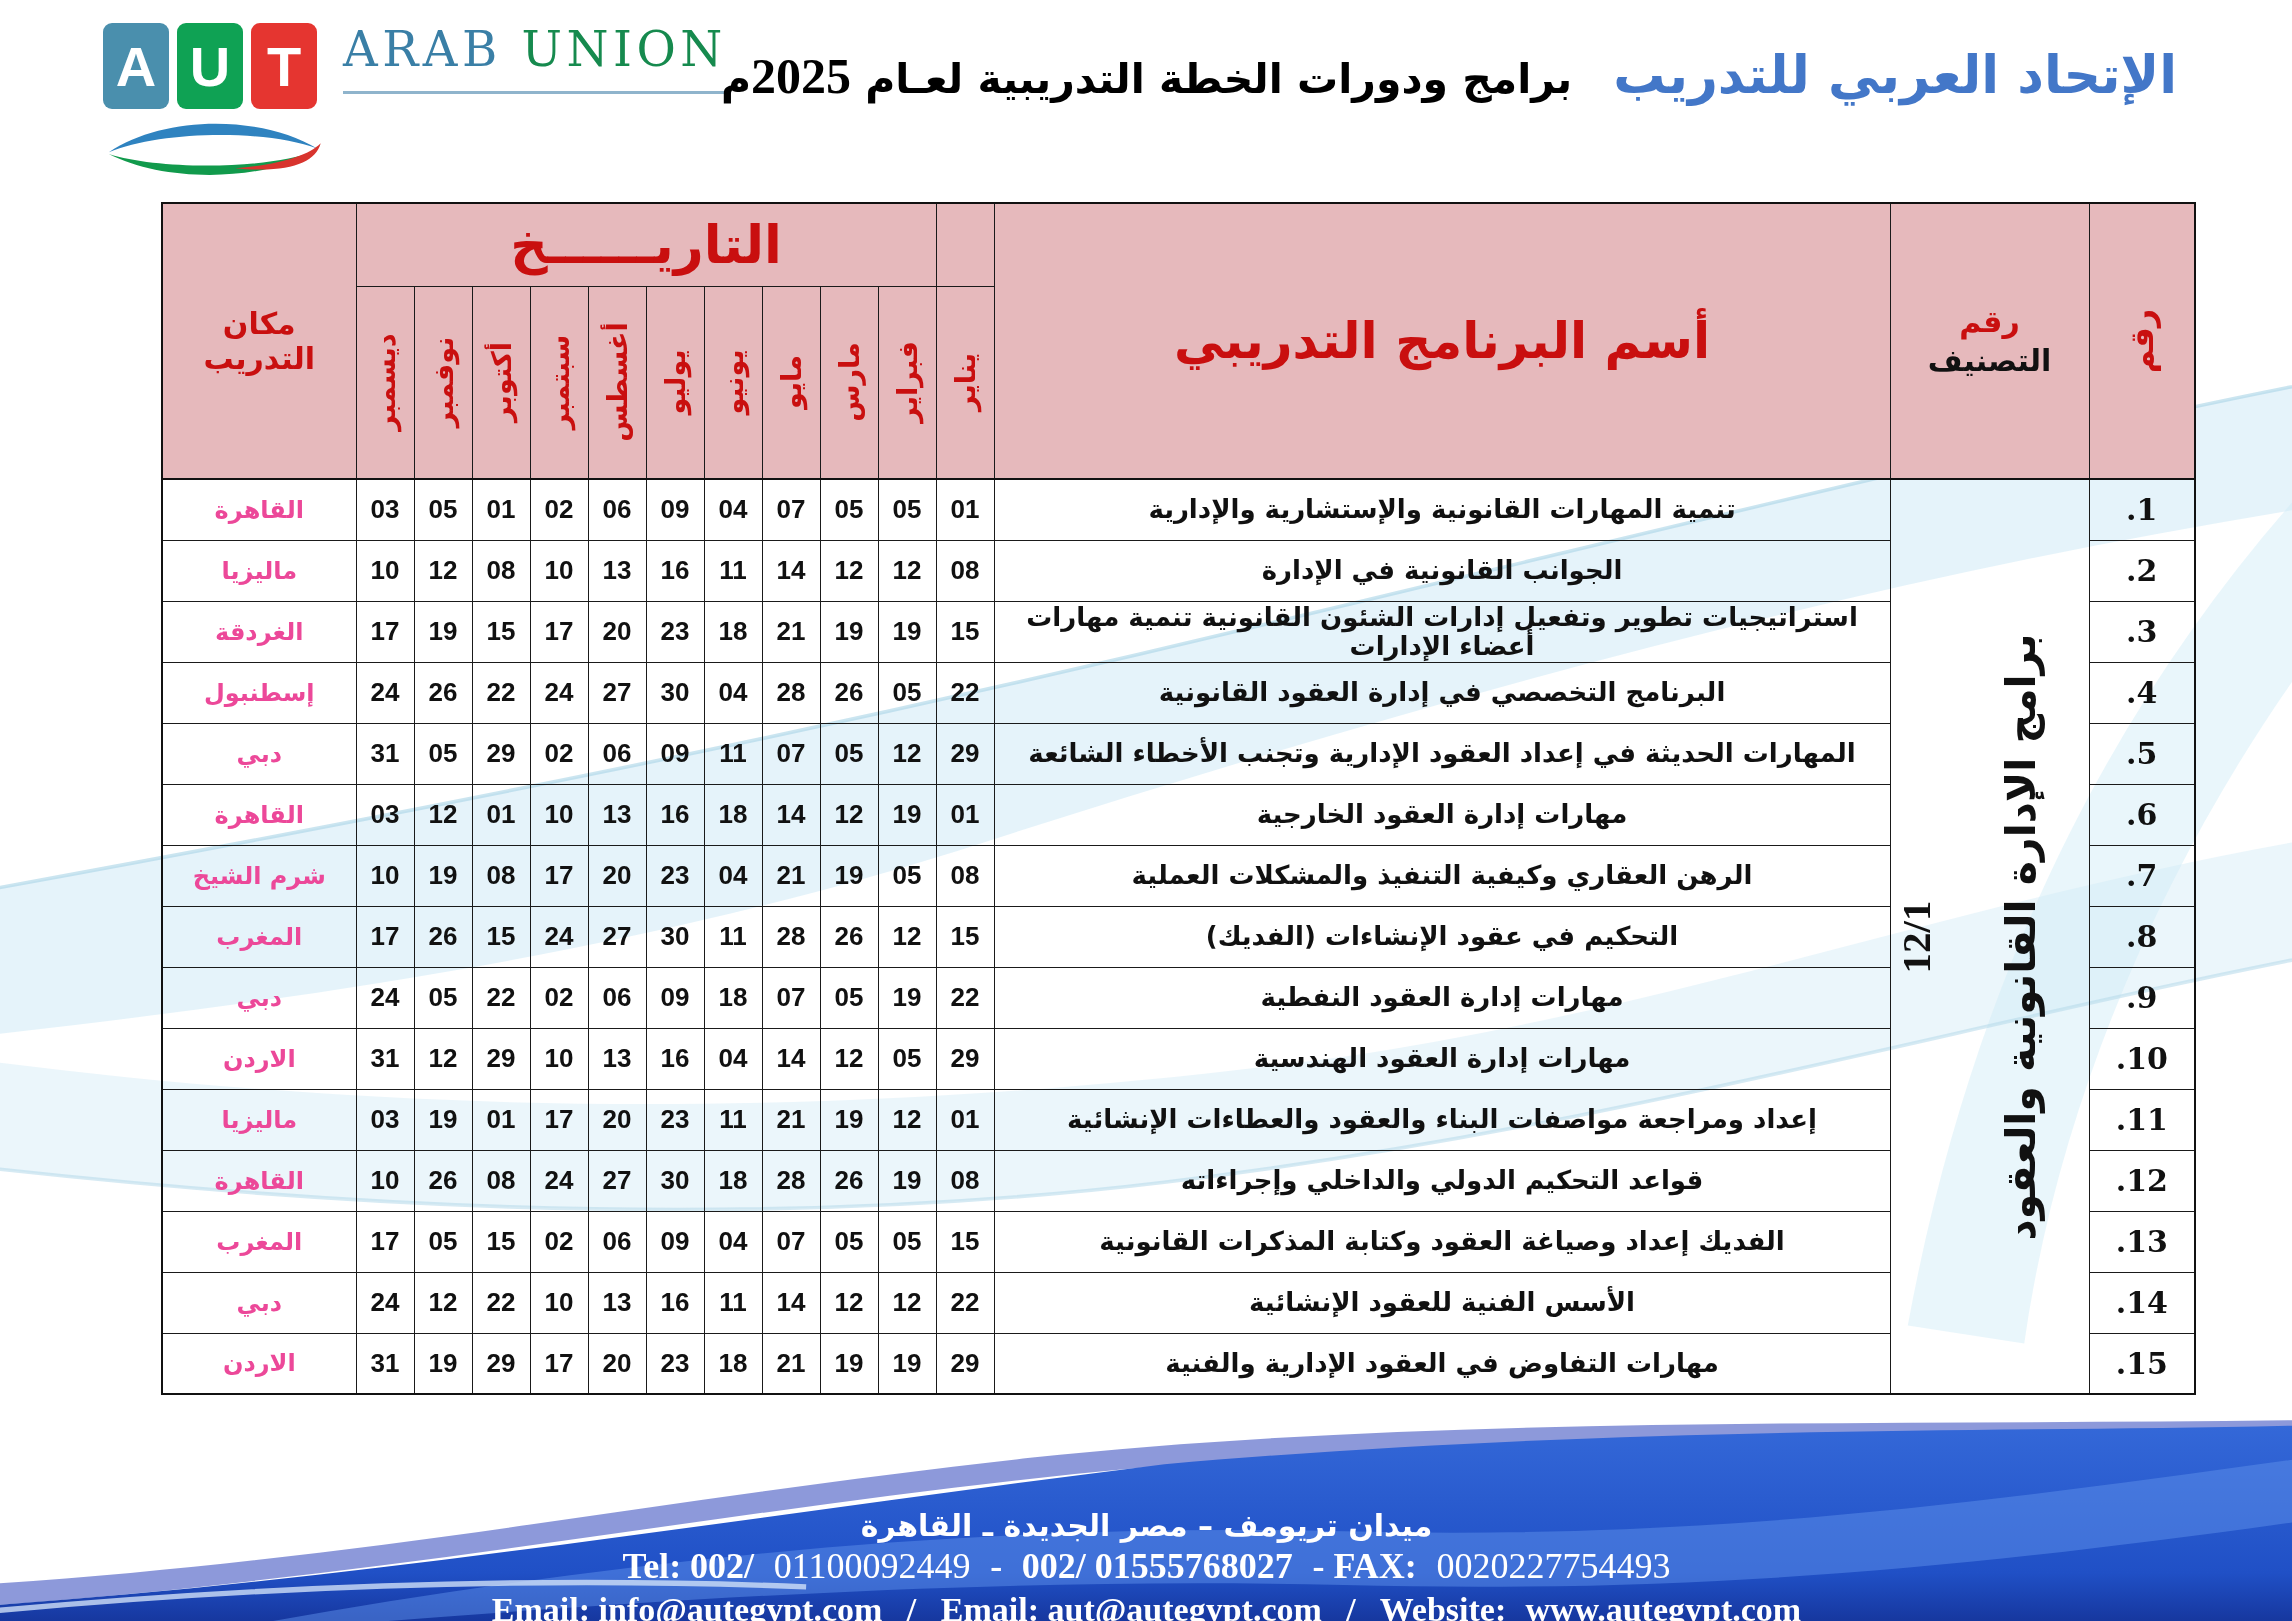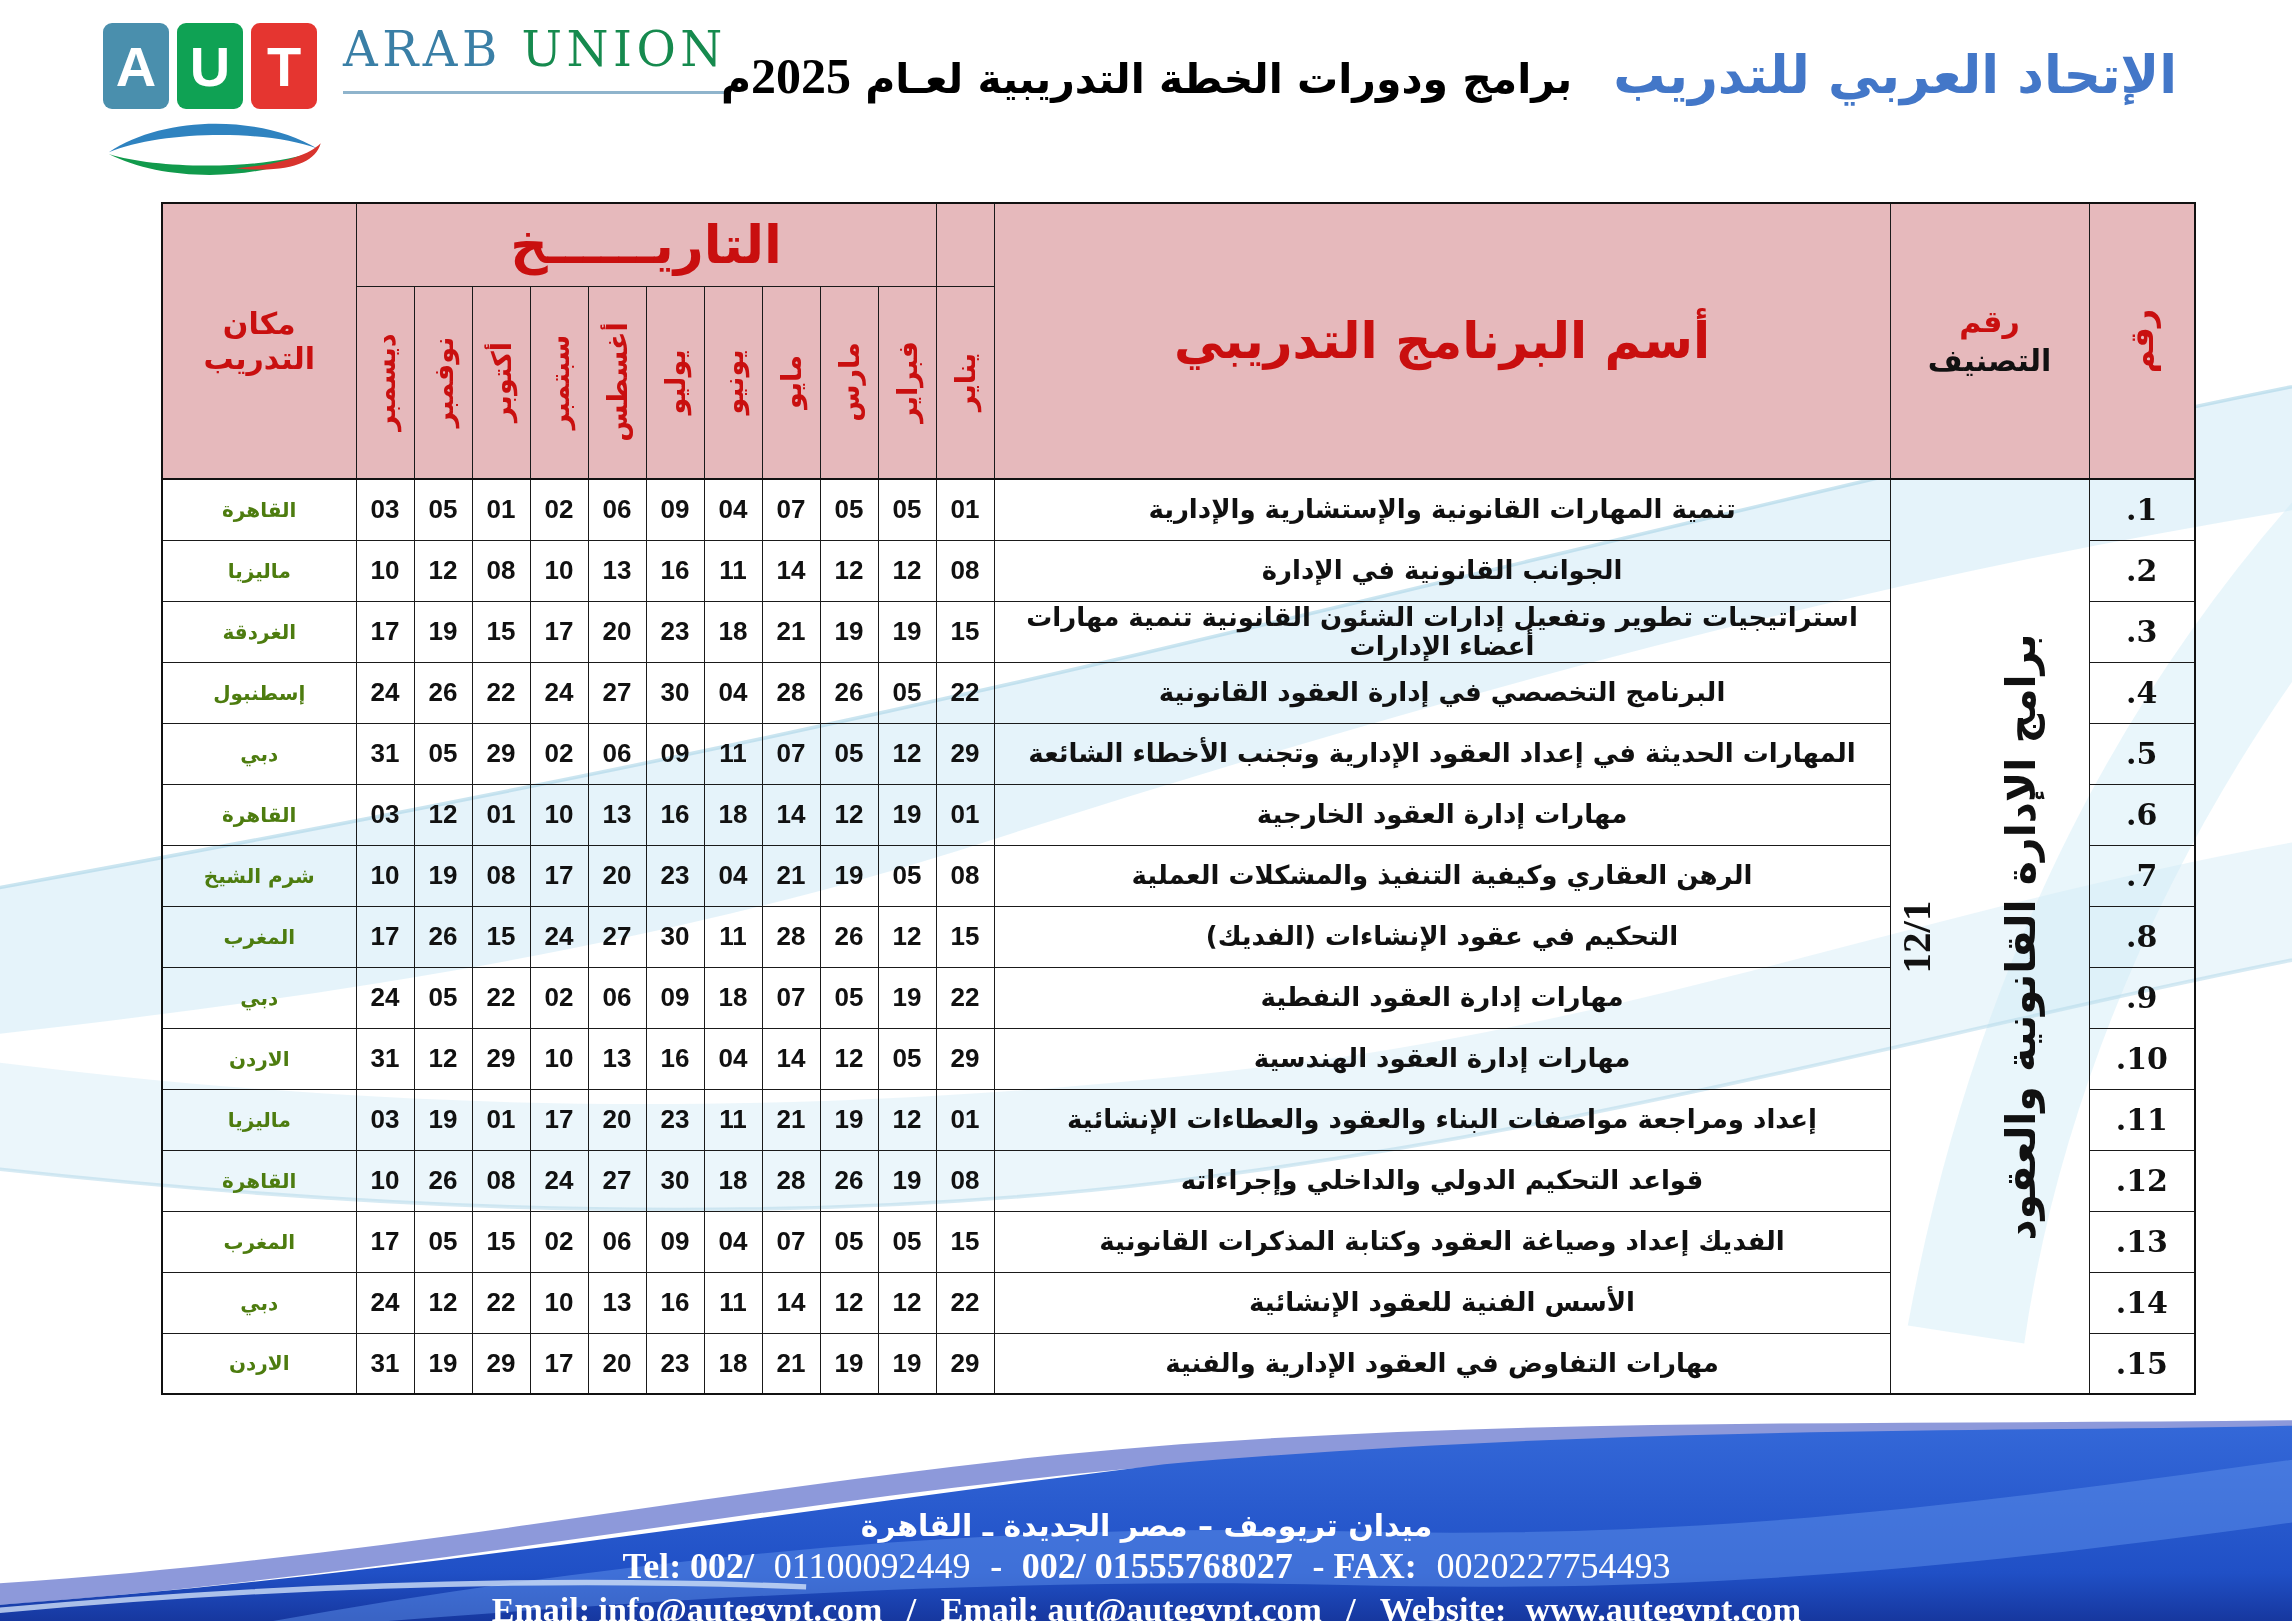--- a/index.html
+++ b/index.html
@@ -49,21 +49,21 @@
   .th-class .black{color:#111;}
   .th-month,.th-no{position:relative;}
   .rotc{position:absolute;top:50%;left:50%;transform:translate(-50%,-50%) rotate(-90deg);
         white-space:nowrap;}
   .th-month .rotc{font-size:27px;}
   .th-no .rotc{font-size:32px;}
 
   .c-no{font-family:"DejaVu Serif",serif;font-weight:bold;font-size:30px;color:#111;direction:rtl;}
   .c-prog{font-weight:bold;font-size:26px;line-height:29px;color:#111;padding:0 9px;}
   .c-date{font-family:"Liberation Sans",sans-serif;font-weight:bold;font-size:26px;color:#111;}
-  .c-loc{font-weight:bold;font-size:20px;color:#4d7c0f;}
+  .c-loc{font-weight:bold;font-size:24px;color:#ec4899;}
   .c-class{position:relative;}
   .class-cat{position:absolute;top:50%;left:66%;transform:translate(-50%,-50%) rotate(-90deg);
              white-space:nowrap;font-size:41px;font-weight:bold;color:#111;}
   .class-num{position:absolute;top:50%;left:13%;transform:translate(-50%,-50%) rotate(-90deg);
              white-space:nowrap;font-family:"Liberation Serif",serif;font-weight:bold;font-size:41px;color:#111;}
 
   
   .footer-text{position:absolute;left:0;top:1462px;width:100%;z-index:3;text-align:center;color:#fff;}
   .f-address{direction:rtl;font-size:30px;font-weight:bold;line-height:39px;margin-top:44px;}
   .f-tel{font-family:"Liberation Serif",serif;font-size:36px;line-height:43px;white-space:nowrap;}

